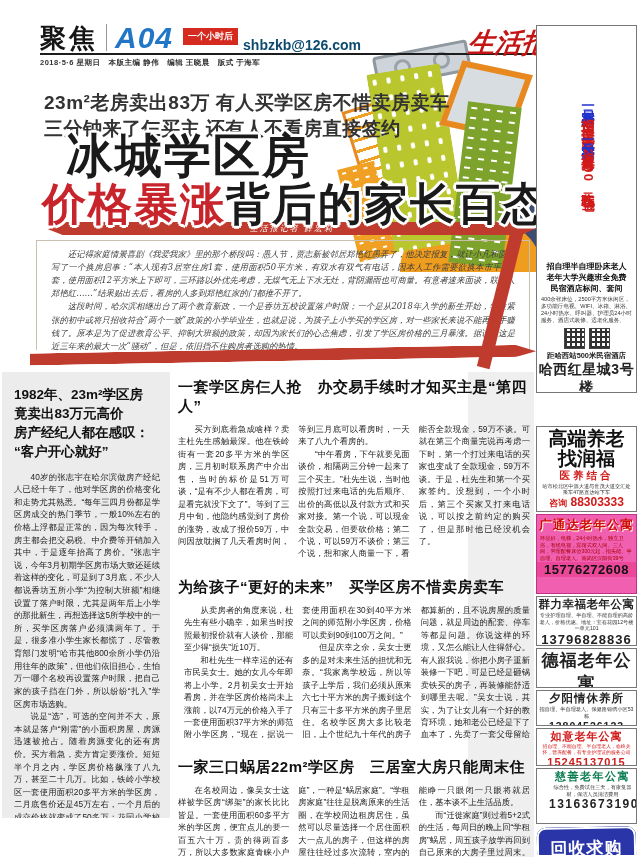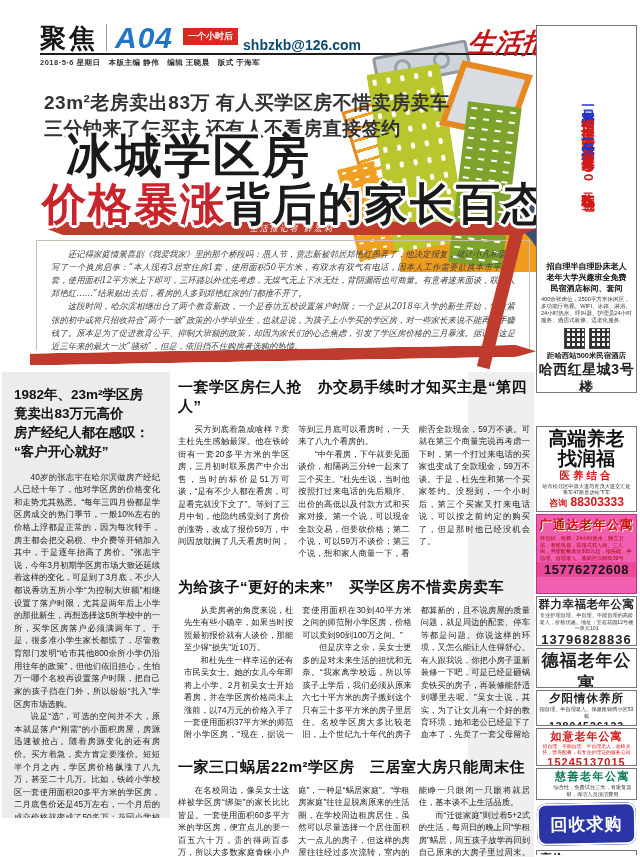--- a/index.html
+++ b/index.html
@@ -120,21 +120,21 @@
   .ad5-detail{font-size:5.6px;color:#333;}
   .ad5-phone{font-size:9.5px;font-weight:900;}
   .ad6{height:36px;}
   .ad6-title{font-size:11.5px;font-weight:900;letter-spacing:1px;}
   .ad6-detail{font-size:5.2px;color:#333;}
   .ad6-phone{font-size:10.5px;font-weight:900;letter-spacing:1px;}
   .ad7{height:38px;}
   .ad7 .t{color:#d11a1a;font-size:11px;font-weight:900;letter-spacing:1px;}
   .ad7 .d{color:#d11a1a;font-size:4.9px;line-height:1.25;padding:0 2px;}
   .ad7 .p{color:#d11a1a;font-size:11px;font-weight:900;letter-spacing:1px;}
-  .ad8{height:32px;padding-left:12px;}
+  .ad8{height:56px;padding-left:12px;}
   .ad8 .t{color:#0b7d52;font-size:11px;font-weight:900;letter-spacing:1.5px;}
   .ad8 .d{font-size:5.2px;color:#333;line-height:1.25;padding:0 2px;}
   .ad8 .p{font-size:12px;font-weight:900;letter-spacing:1.5px;color:#222;}
   .ad9{height:46px;border:none;}
   .recycle{margin:1px;background:#2a35a8;border-radius:9px;color:#fff;font-size:17px;font-weight:900;
            height:42px;display:flex;align-items:center;justify-content:center;letter-spacing:1px;
            box-shadow:inset 0 0 0 2px #fff,inset 0 0 0 4px #2a35a8;transform:rotate(-1deg);}
   .ad10{height:40px;padding:1px 2px;}
   .ad10-row{display:flex;align-items:center;gap:2px;}
   .gj{font-size:11.5px;font-weight:900;width:26px;line-height:1.15;flex:none;}

